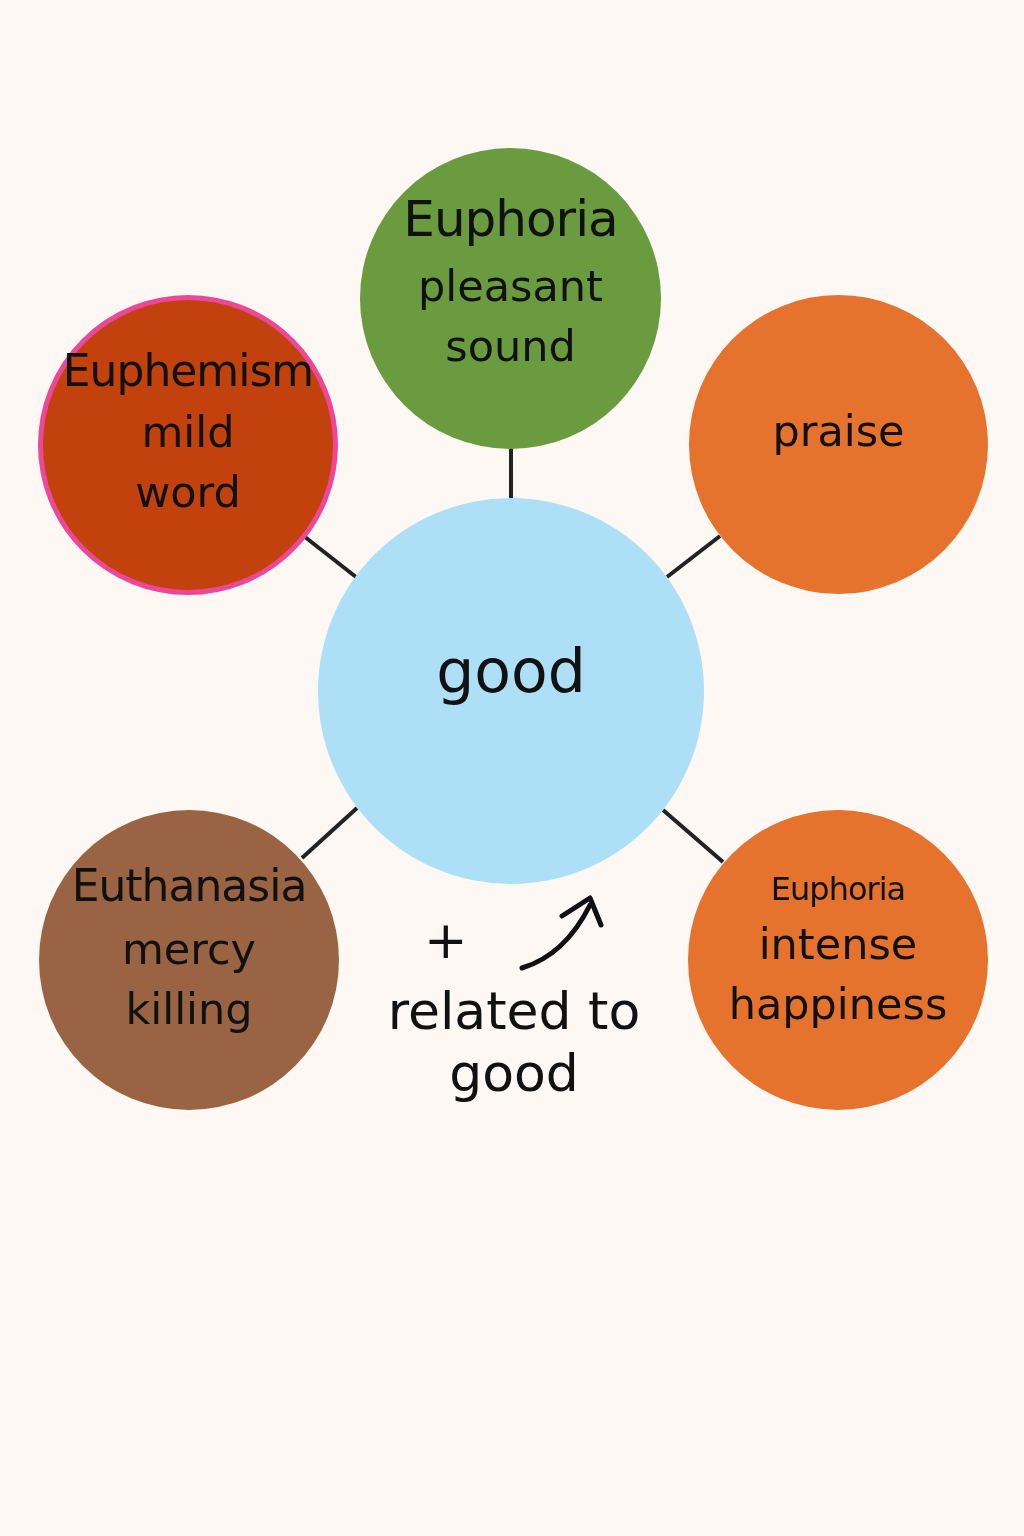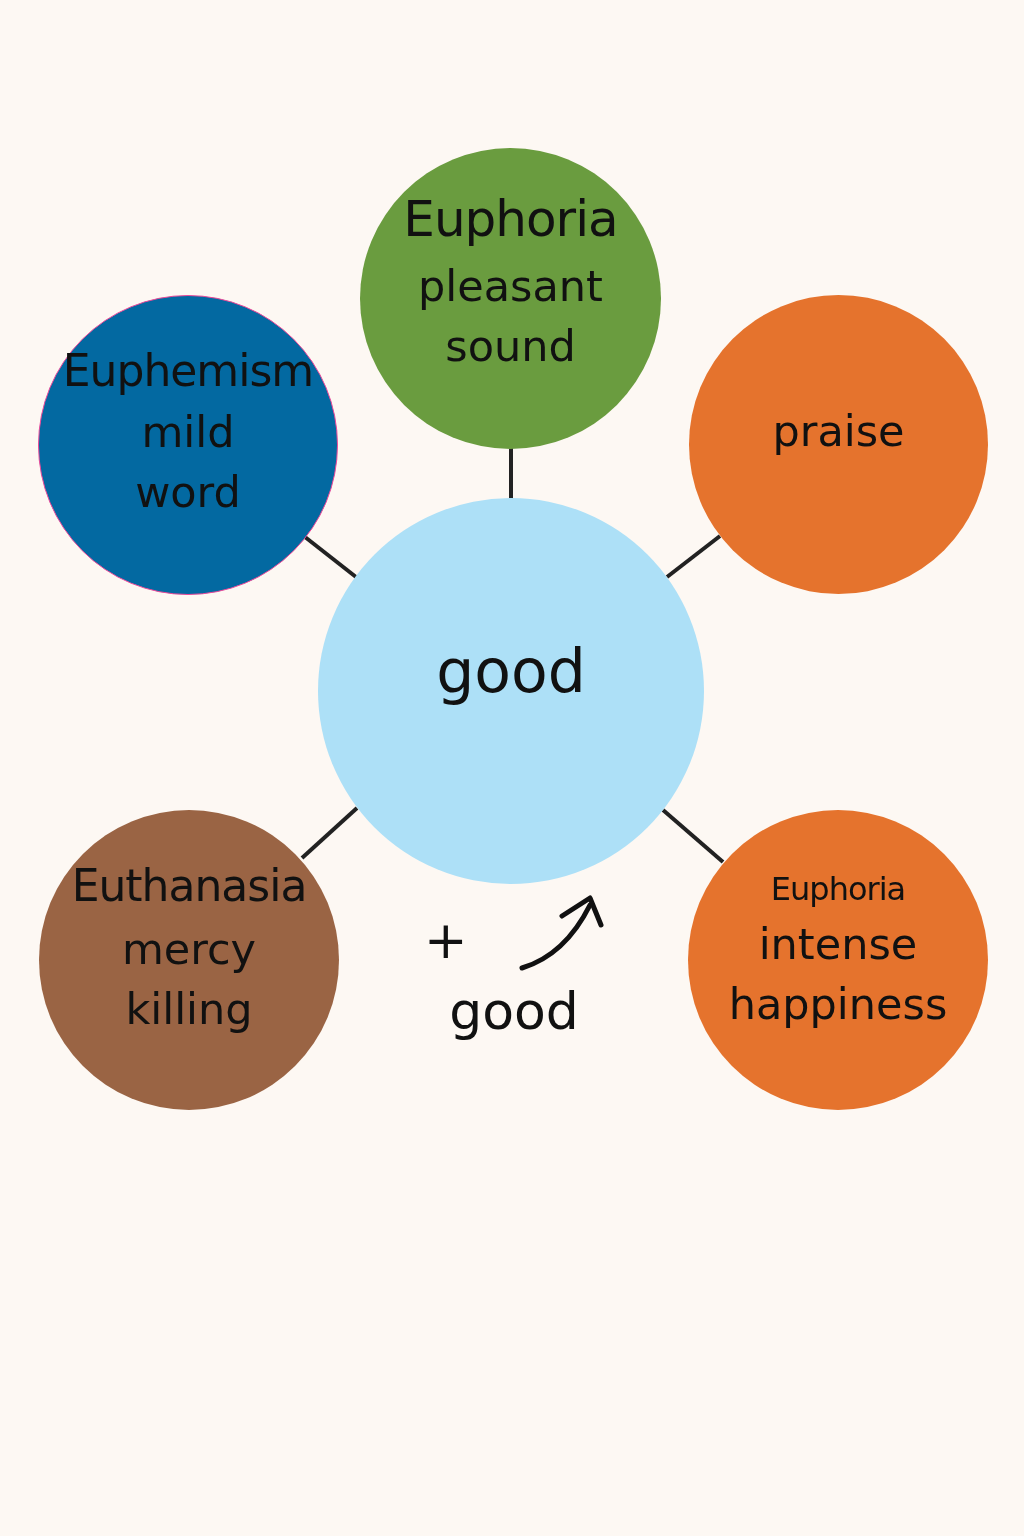--- a/index.html
+++ b/index.html
@@ -43,21 +43,21 @@
   <path d="M 522 968 Q 565 955 590 905" fill="none" stroke="#111" stroke-width="5" stroke-linecap="round"></path>
   <path d="M 562 916 L 590 898 L 601 925" fill="none" stroke="#111" stroke-width="5" stroke-linecap="round" stroke-linejoin="round"></path>
 </svg>
 
 <div class="circle" style="left:360px; top:148px; width:301px; height:301px; background:#6a9c3f; padding-bottom:30px;">
   <div class="word" style="font-size:50px;">Euphoria</div>
   <div class="meaning" style="margin-top:8px;">pleasant</div>
   <div class="meaning">sound</div>
 </div>
 
-<div class="circle" style="left:38px; top:295px; width:300px; height:300px; background:#0369a1; border:1px solid #ec4899; padding-bottom:22px;">
+<div class="circle" style="left:38px; top:295px; width:300px; height:300px; background:#c2410c; border:5px solid #ec4899; padding-bottom:22px;">
   <div class="word" style="font-size:44px;">Euphemism</div>
   <div class="meaning" style="margin-top:6px;">mild</div>
   <div class="meaning">word</div>
 </div>
 
 <div class="circle" style="left:689px; top:295px; width:299px; height:299px; background:#e5732d; padding-bottom:40px;">
   <div class="meaning" style="margin-top:14px;text-align:center;">praise</div>
 </div>
 
 <div class="circle center" style="left:318px; top:498px; width:386px; height:386px; background:#ade0f7; padding-bottom:40px;">
@@ -72,14 +72,15 @@
 
 <div class="circle" style="left:688px; top:810px; width:300px; height:300px; background:#e5732d; padding-bottom:14px;">
   <div class="word" style="font-size:32px;">Euphoria</div>
   <div class="meaning" style="margin-top:6px;">intense</div>
   <div class="meaning">happiness</div>
 </div>
 
 <div class="plus" style="left:424px; top:914px;">+</div>
 
 <div class="note" style="left:372px; top:980px; width:284px;">
+  <div>related to</div>
   <div>good</div>
 </div>
 
 </body></html>

